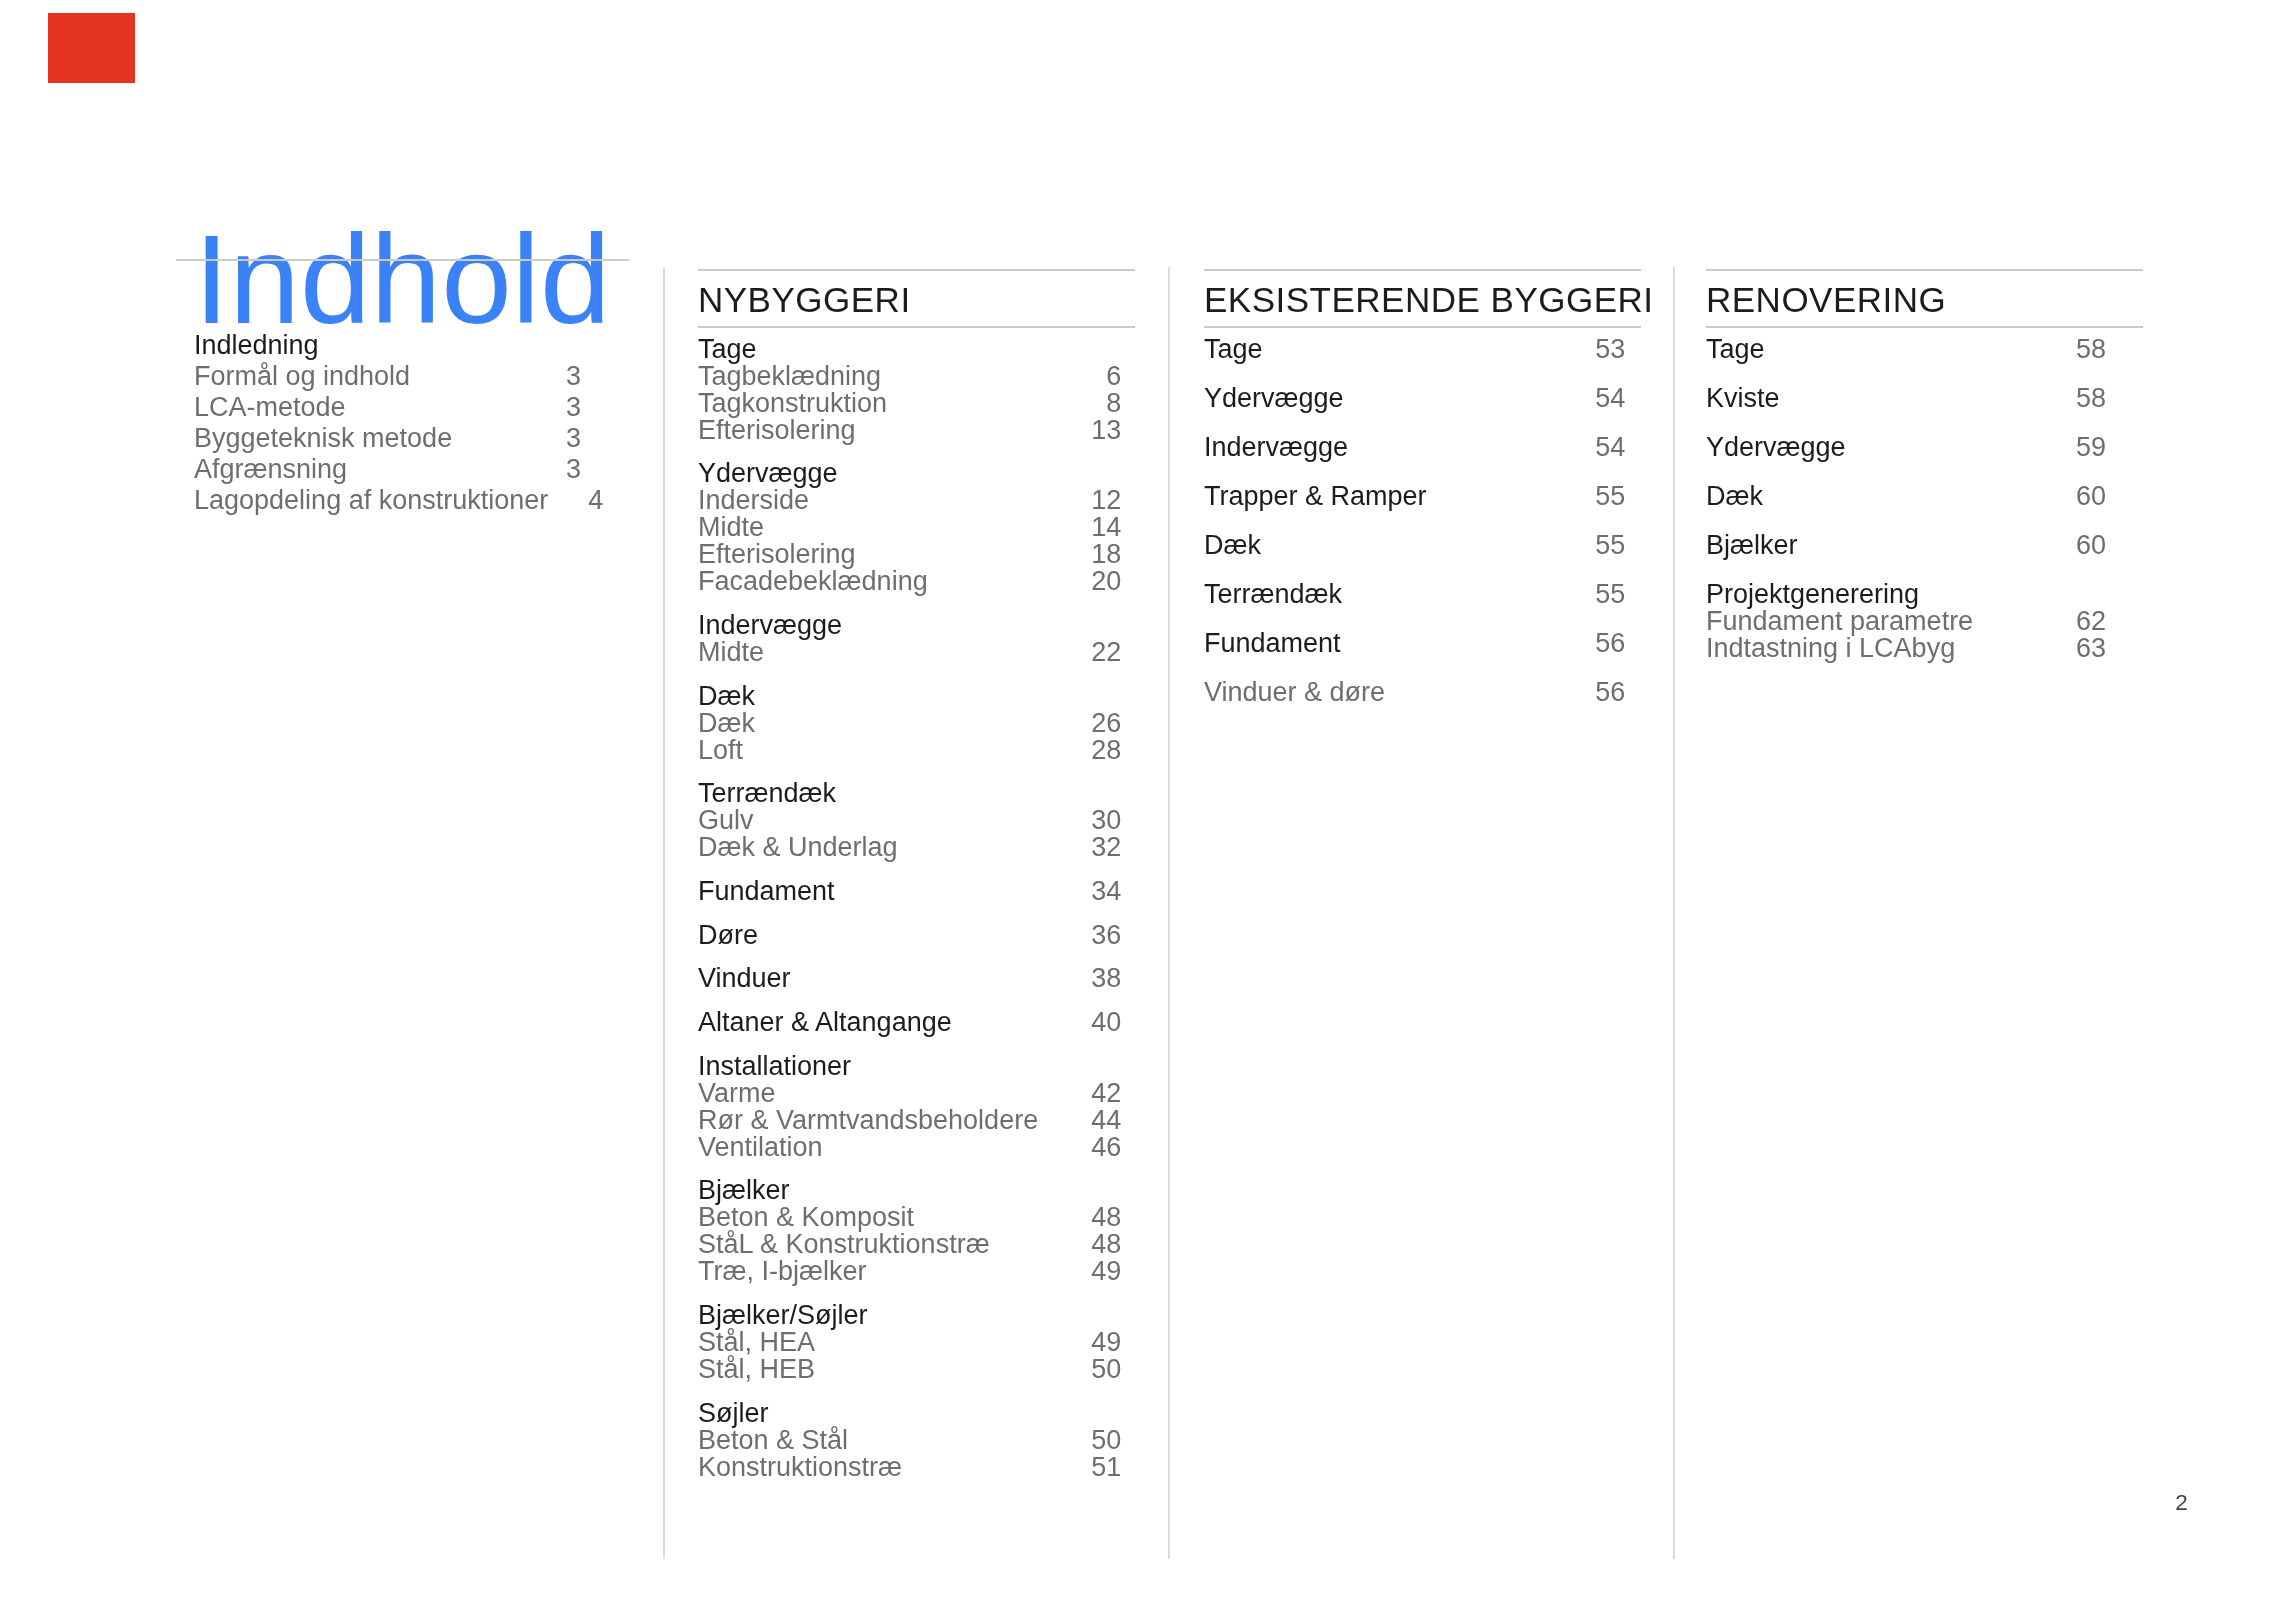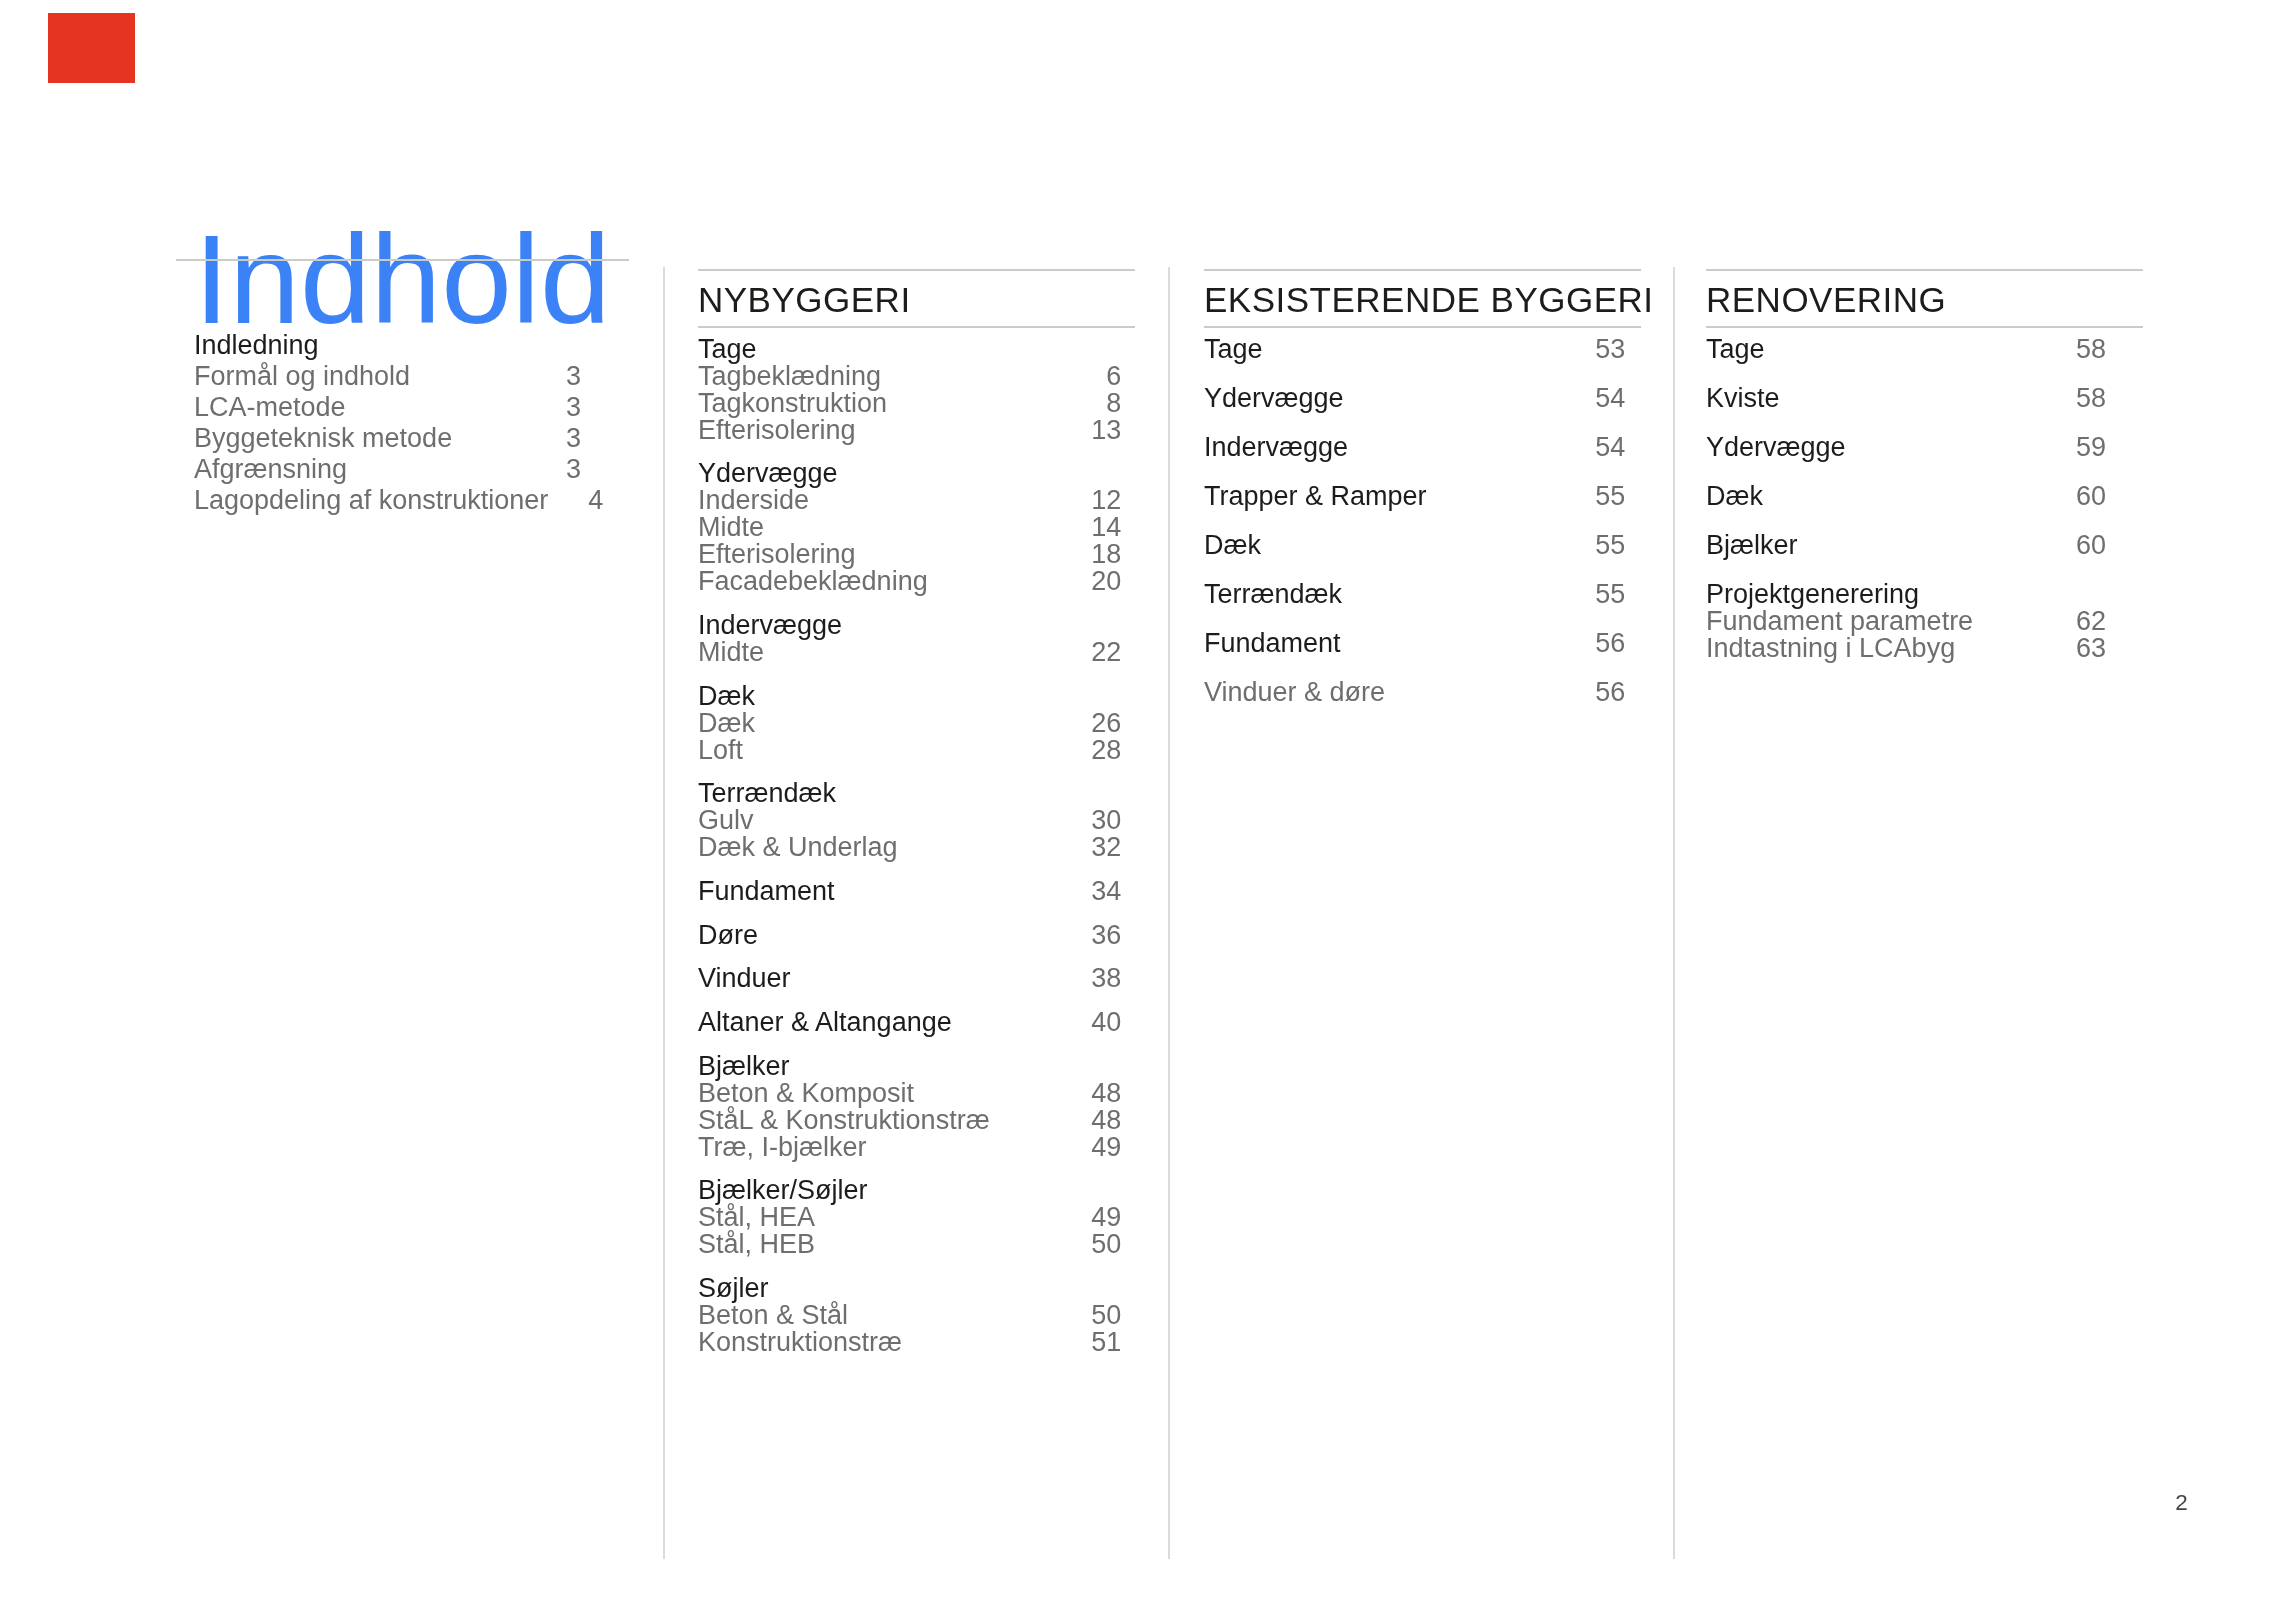--- a/index.html
+++ b/index.html
@@ -208,20 +208,38 @@
           </div>
         </div>
         <div class="section">
           <div class="row heading">
             <span class="lbl">Altaner &amp; Altangange</span>
             <span class="pg">40</span>
           </div>
         </div>
         <div class="section">
           <div class="row heading">
+            <span class="lbl">Installationer</span>
+            <span class="pg"></span>
+          </div>
+          <div class="row item">
+            <span class="lbl">Varme</span>
+            <span class="pg">42</span>
+          </div>
+          <div class="row item">
+            <span class="lbl">Rør &amp; Varmtvandsbeholdere</span>
+            <span class="pg">44</span>
+          </div>
+          <div class="row item">
+            <span class="lbl">Ventilation</span>
+            <span class="pg">46</span>
+          </div>
+        </div>
+        <div class="section">
+          <div class="row heading">
             <span class="lbl">Bjælker</span>
             <span class="pg"></span>
           </div>
           <div class="row item">
             <span class="lbl">Beton &amp; Komposit</span>
             <span class="pg">48</span>
           </div>
           <div class="row item">
             <span class="lbl">StåL &amp; Konstruktionstræ</span>
             <span class="pg">48</span>

